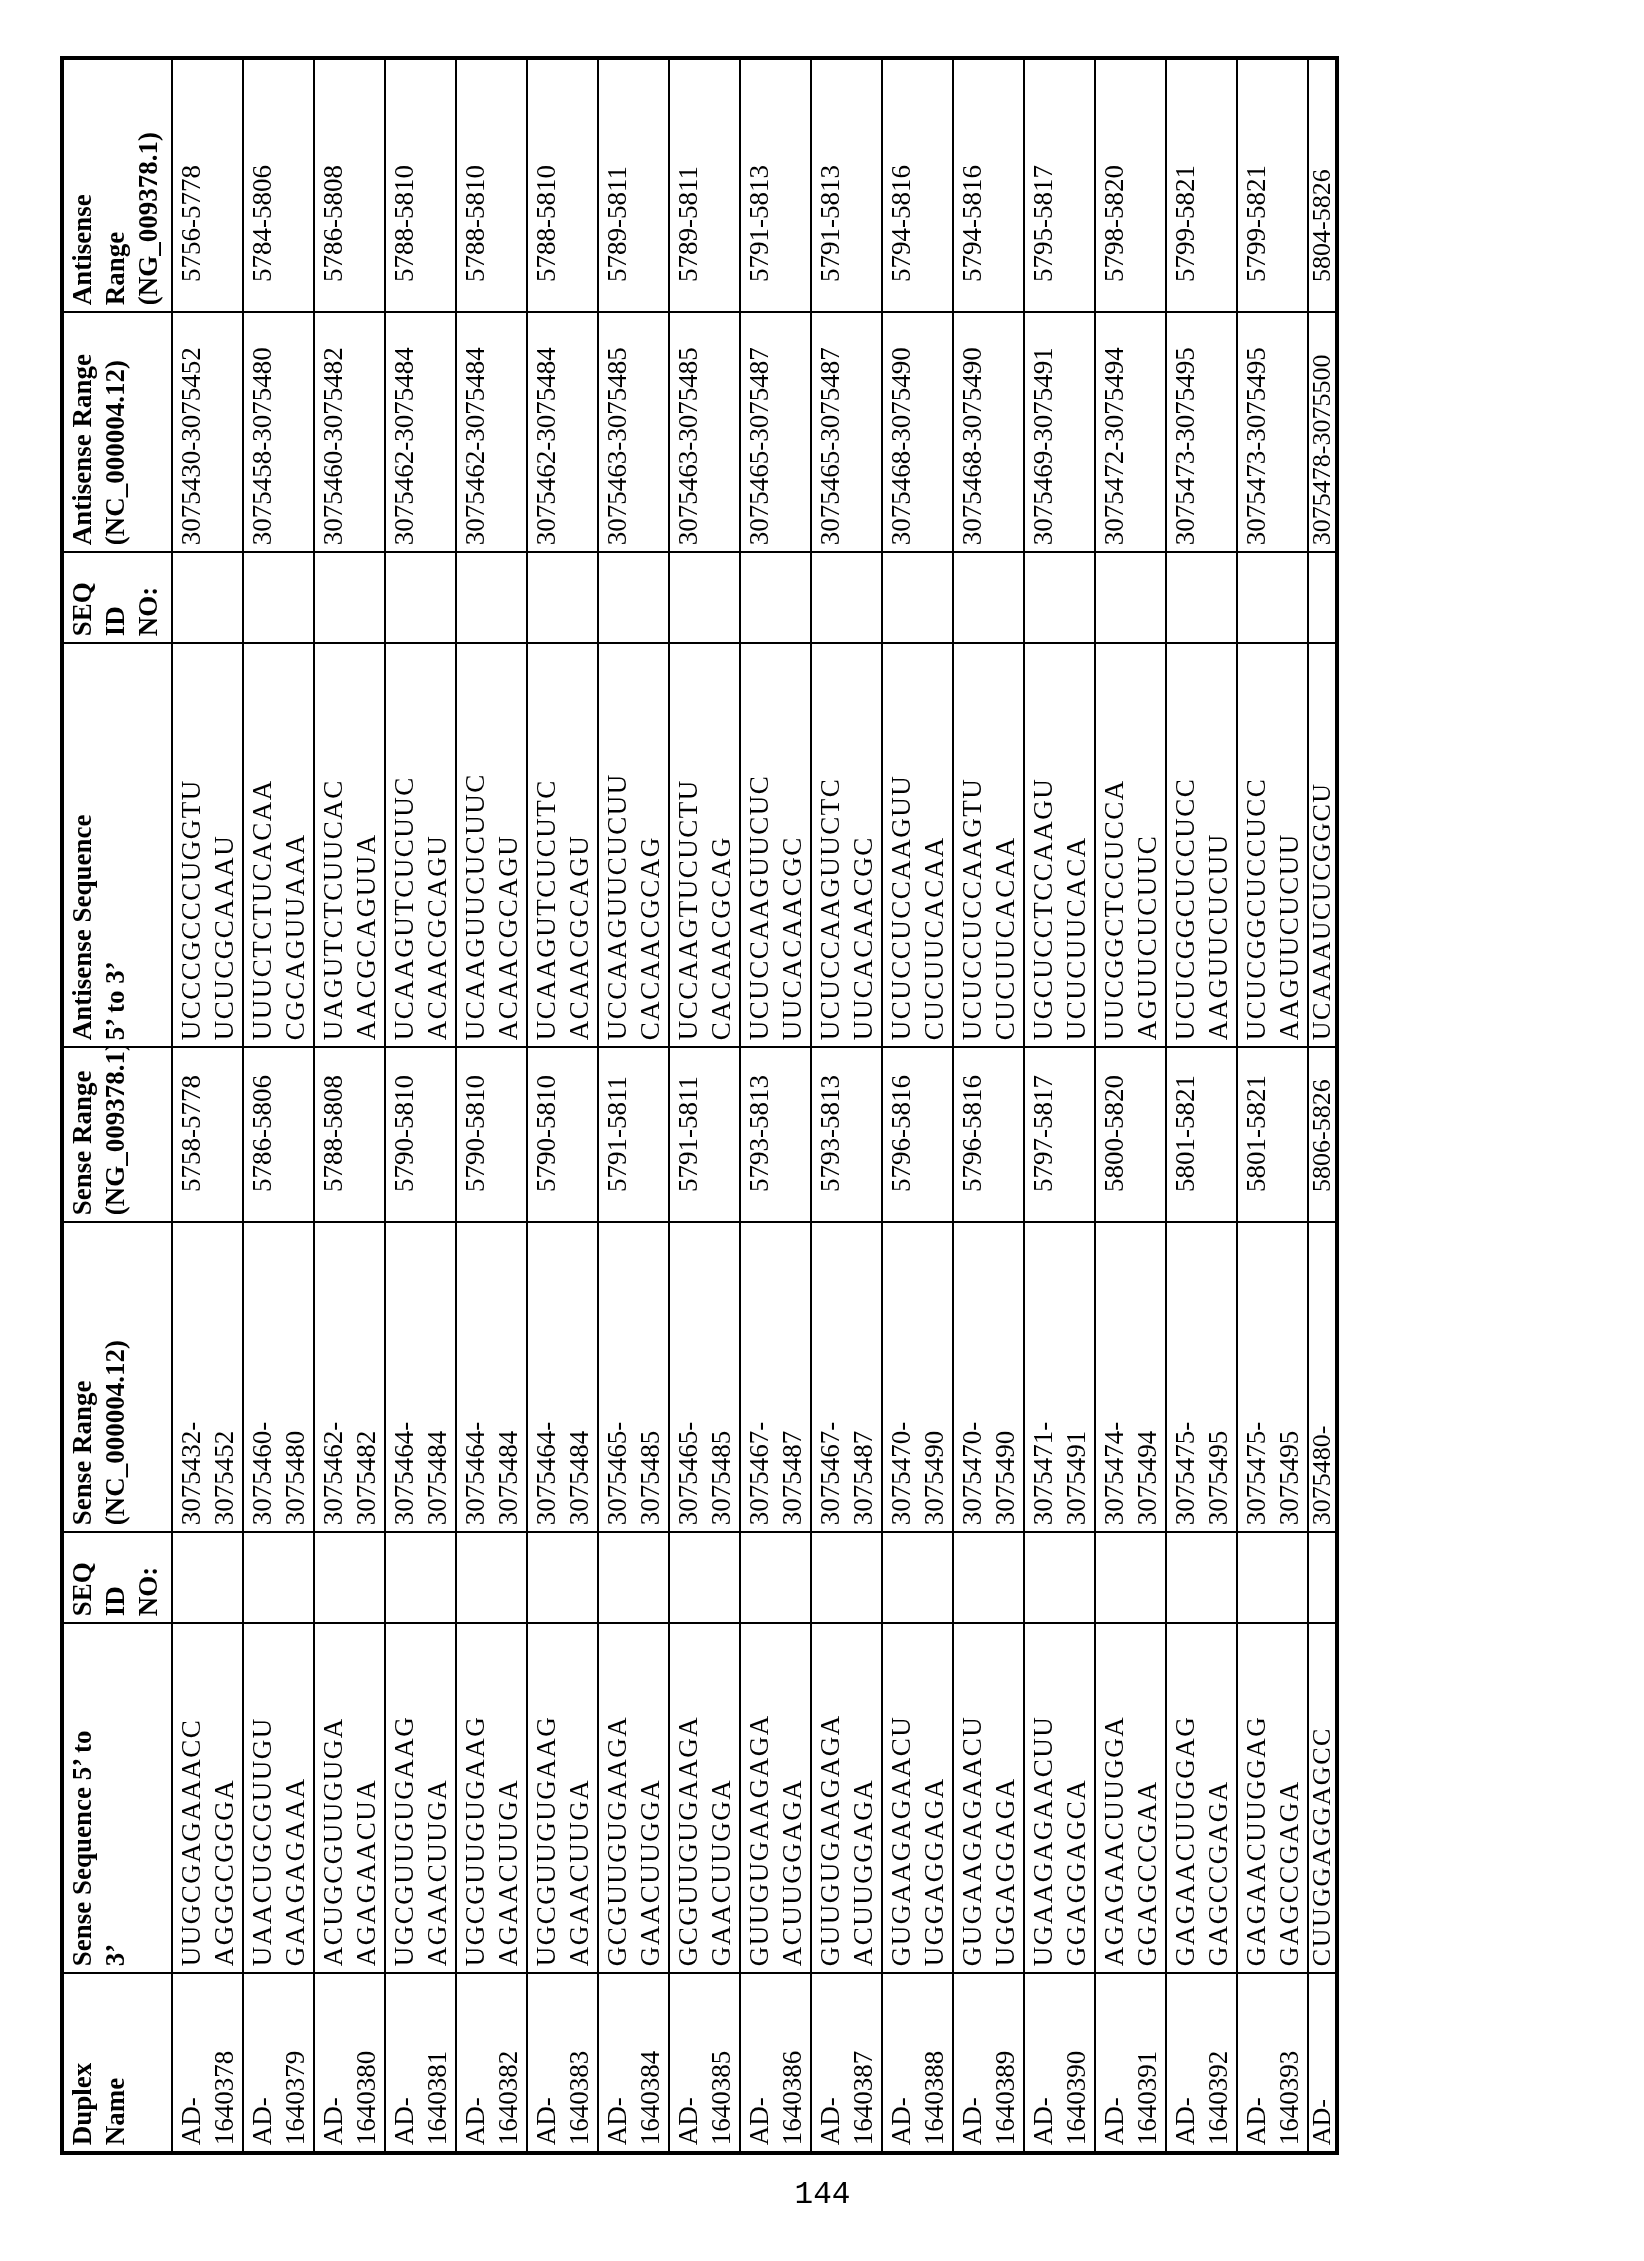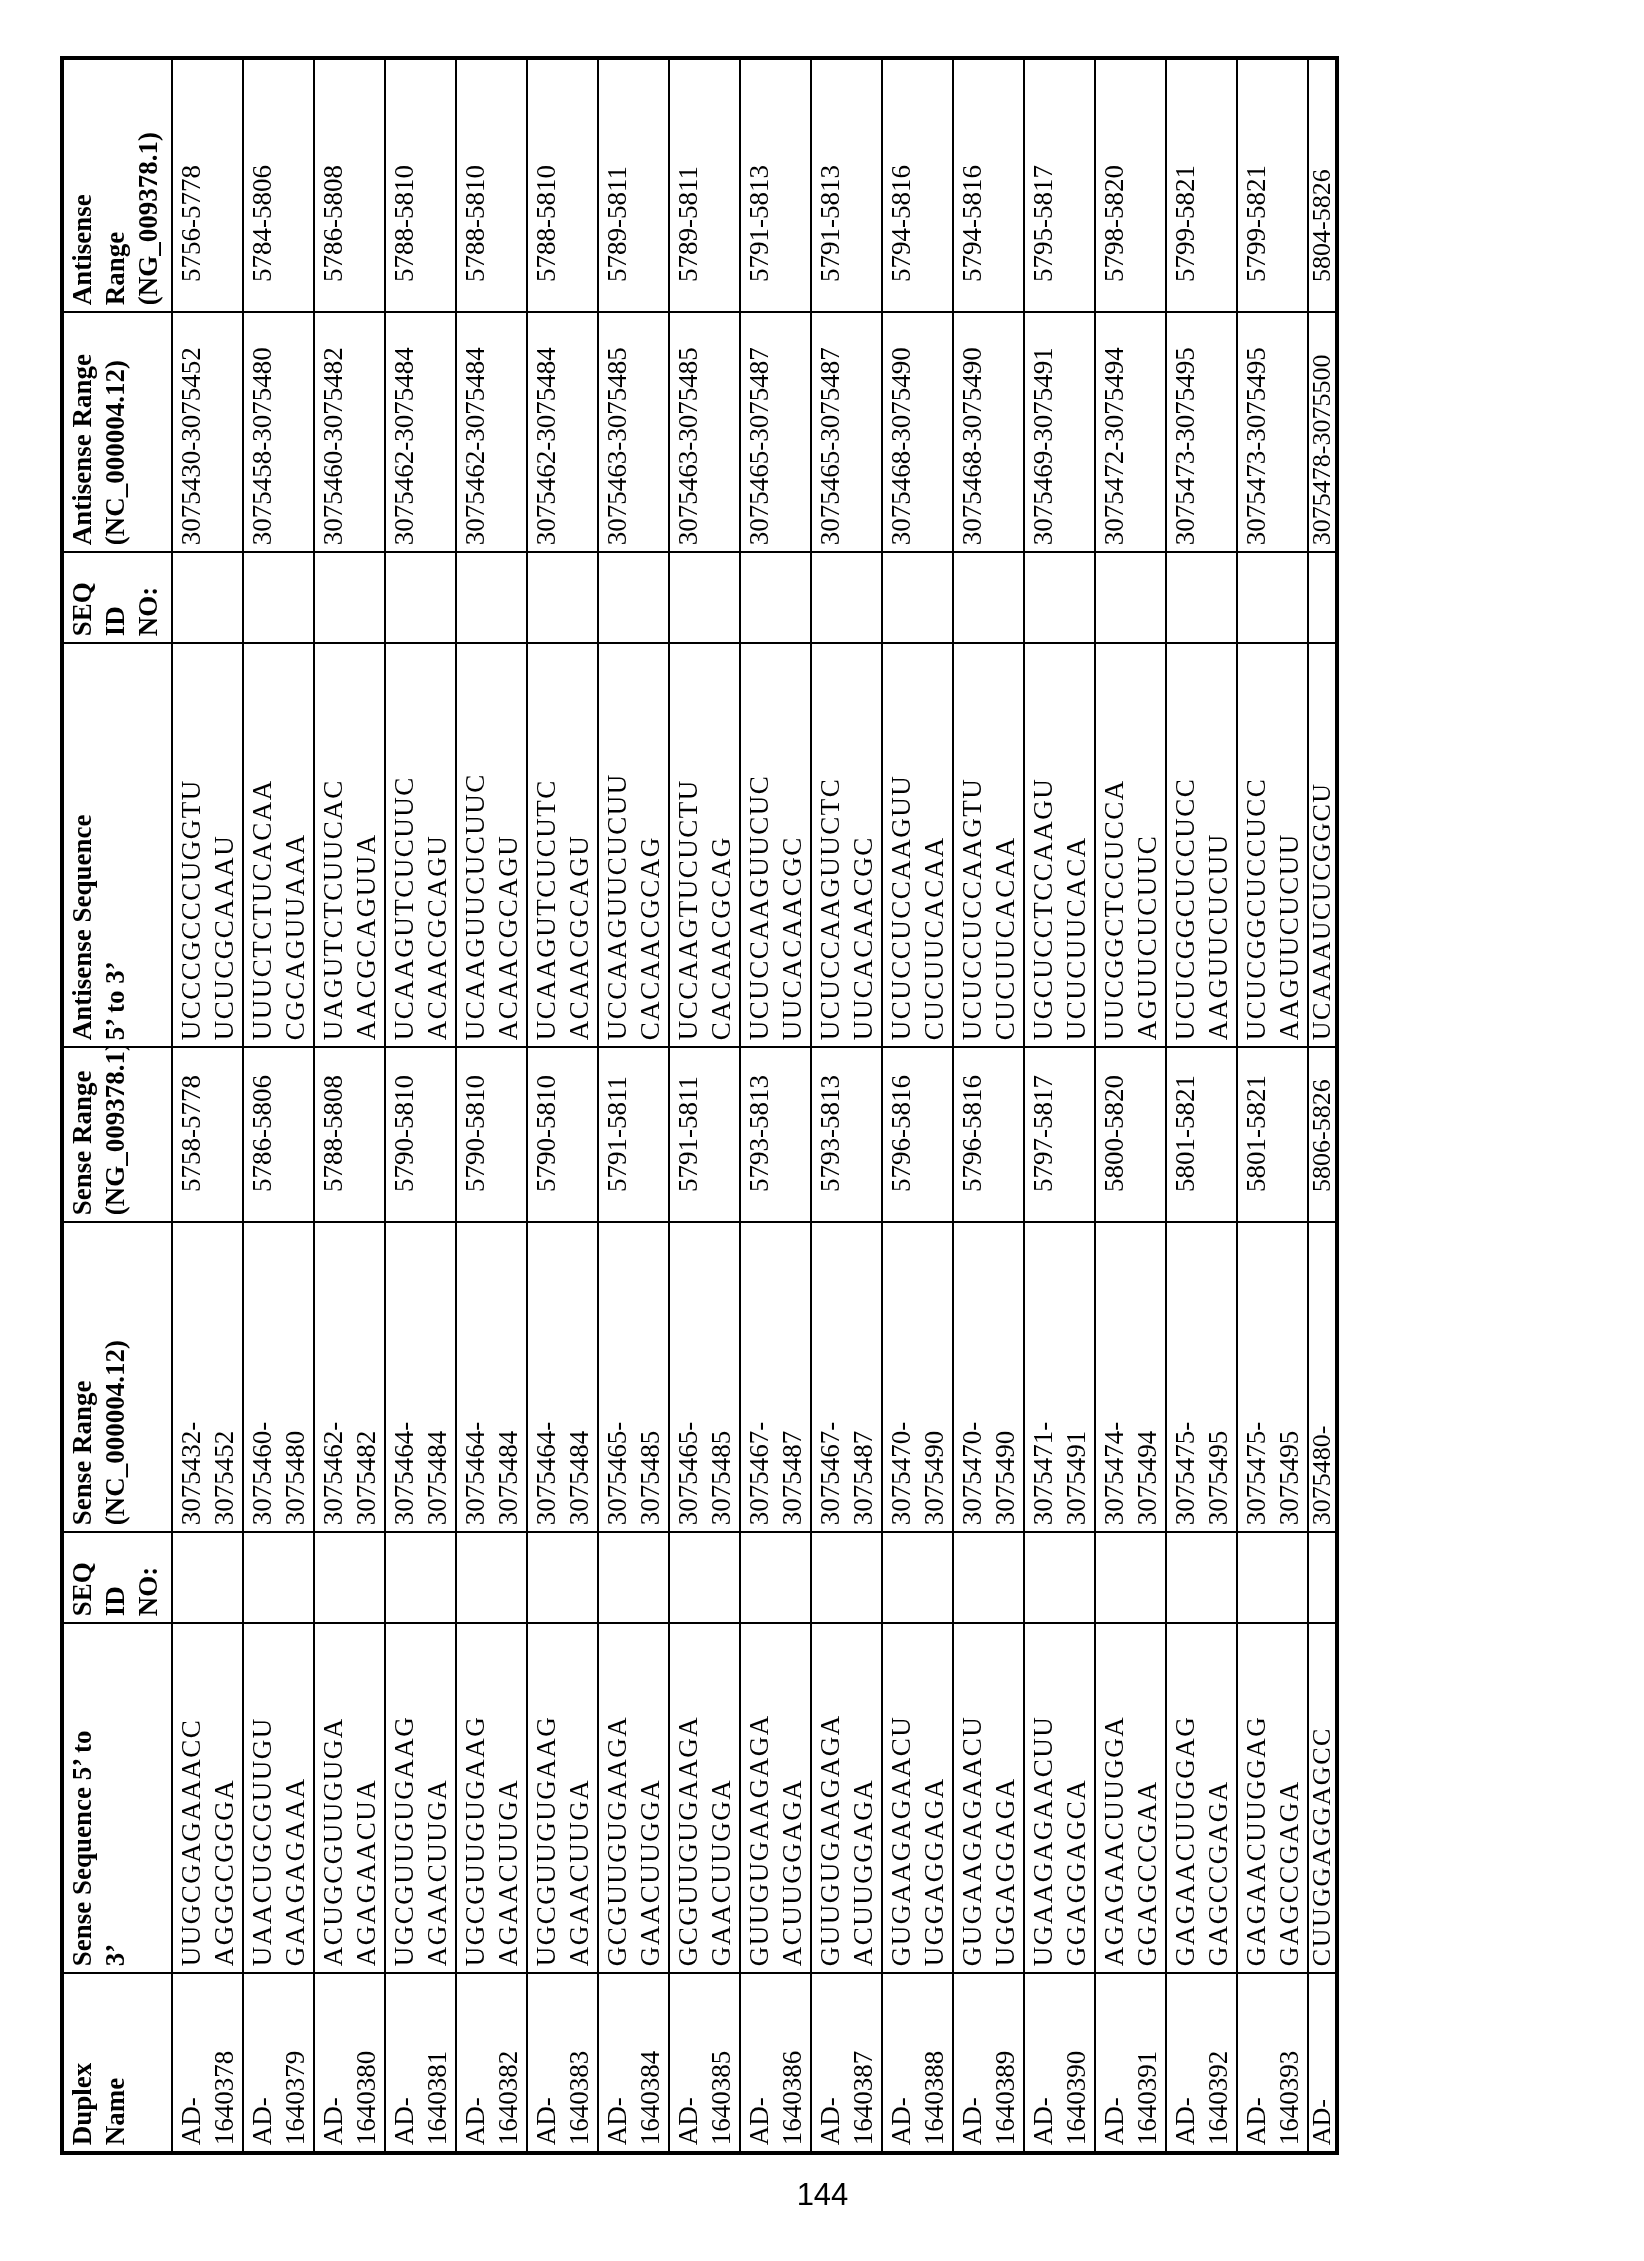--- a/index.html
+++ b/index.html
@@ -32,21 +32,21 @@
   tbody tr { height:70px; }
   tbody tr.partial { height:28px; }
   tbody tr.partial td { line-height:26px; font-size:26px; padding-top:0; padding-bottom:0; }
   
   .seq-table td:nth-child(2), .seq-table td:nth-child(6) { letter-spacing:1.5px; }
   
   .seq-table td:nth-child(5), .seq-table td:nth-child(9) { padding-left:29px; }
   .pageno {
     position:absolute; top:2177px; left:0; width:100%;
     text-align:center; font-size:31px; line-height:35px;
-    font-family:Liberation Sans, sans-serif;
+    font-family:Liberation Mono, monospace;
   }
 </style>
 </head>
 <body>
 
 <div class="page">
   <div class="rot-wrap">
     <table class="seq-table">
       <colgroup>
         <col style="width:180px">

